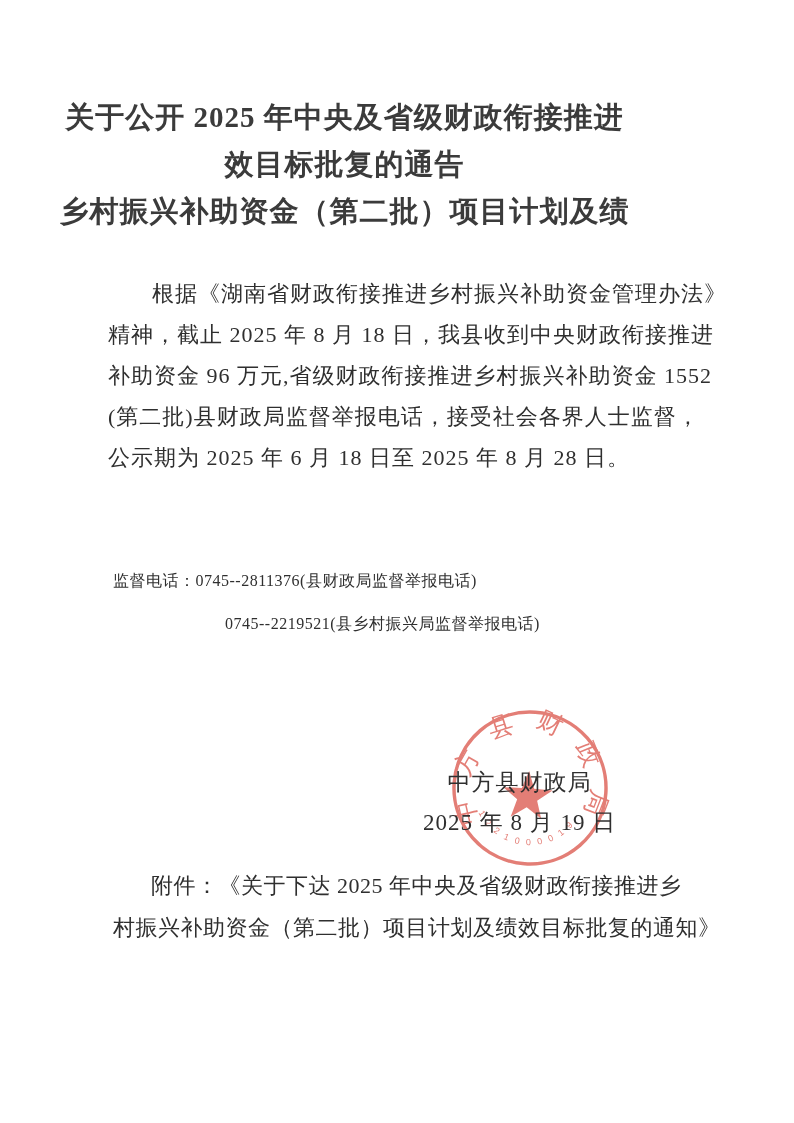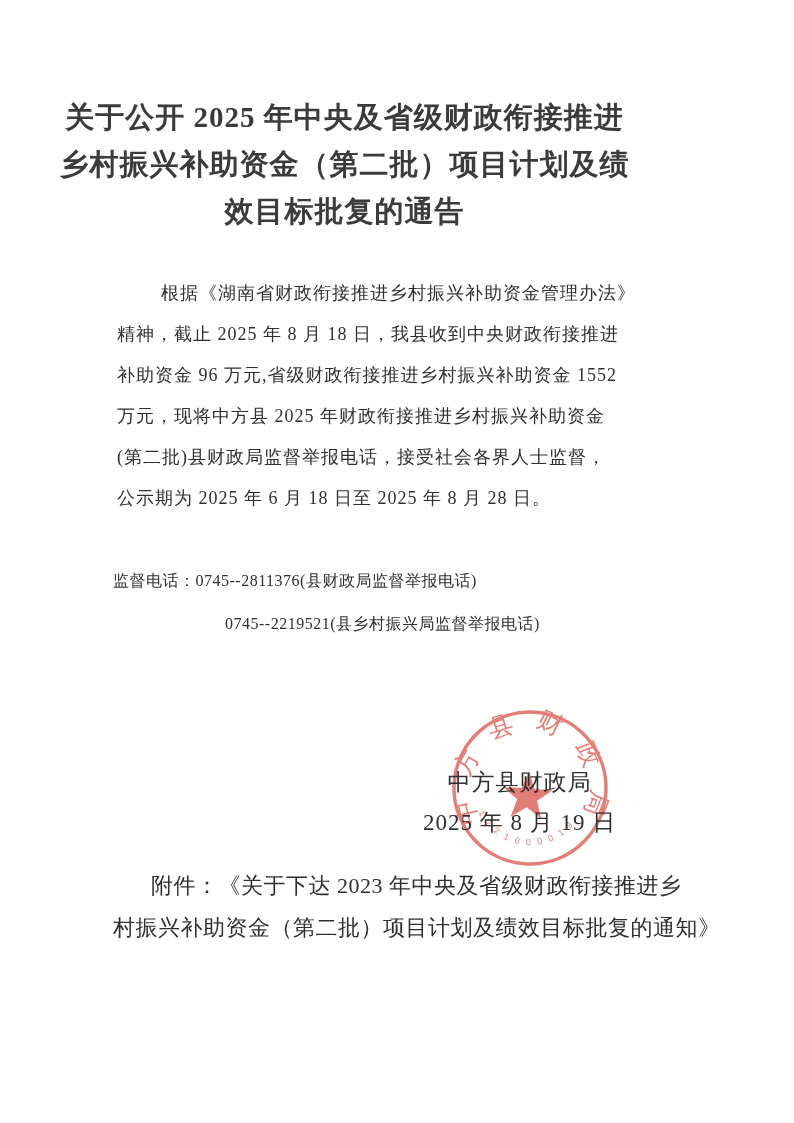--- a/index.html
+++ b/index.html
@@ -20,22 +20,22 @@
     text-align: center;
     font-size: 29px;
     font-weight: bold;
     line-height: 47px;
     color: #3b3b3b;
     letter-spacing: 1px;
     z-index: 2;
   }
 
   .body-block {
-    top: 273px; left: 117px; width: 572px;
-    font-size: 18px;
+    top: 273px; left: 108px; width: 572px;
+    font-size: 22px;
     line-height: 41px;
     letter-spacing: 1px;
     white-space: nowrap;
     z-index: 2;
   }
   .indent-2 { padding-left: 44px; }
   .indent-attach { padding-left: 38px; }
 
   .contact-block {
     top: 559px; left: 113px; width: 620px;
@@ -75,29 +75,28 @@
     transform: rotate(4deg);
   }
 </style>
 </head>
 <body>
 
 <div class="page">
 
   <div class="abs title-block">
     <div>关于公开 2025 年中央及省级财政衔接推进</div>
+    <div>效目标批复的通告</div>
     <div>乡村振兴补助资金（第二批）项目计划及绩</div>
-    <div>效目标批复的通告</div>
   </div>
 
   <div class="abs body-block">
     <div class="indent-2">根据《湖南省财政衔接推进乡村振兴补助资金管理办法》</div>
     <div>精神，截止 2025 年 8 月 18 日，我县收到中央财政衔接推进</div>
     <div>补助资金 96 万元,省级财政衔接推进乡村振兴补助资金 1552</div>
-    <div>万元，现将中方县 2025 年财政衔接推进乡村振兴补助资金</div>
     <div>(第二批)县财政局监督举报电话，接受社会各界人士监督，</div>
     <div>公示期为 2025 年 6 月 18 日至 2025 年 8 月 28 日。</div>
   </div>
 
   <div class="abs contact-block">
     <div>监督电话：0745--2811376(县财政局监督举报电话)</div>
     <div class="phone-align">0745--2219521(县乡村振兴局监督举报电话)</div>
   </div>
 
   <svg class="seal" viewBox="0 0 164 164">
@@ -114,17 +113,17 @@
       <textPath href="#sealBottomArc" startOffset="50%">1221000019</textPath>
     </text>
   </svg>
 
   <div class="abs signature-block">
     <div>中方县财政局</div>
     <div>2025 年 8 月 19 日</div>
   </div>
 
   <div class="abs attachment-block">
-    <div class="indent-attach">附件：《关于下达 2023 年中央及省级财政衔接推进乡</div>
+    <div class="indent-attach">附件：《关于下达 2025 年中央及省级财政衔接推进乡</div>
     <div>村振兴补助资金（第二批）项目计划及绩效目标批复的通知》</div>
   </div>
 
 </div>
 
 </body></html>

